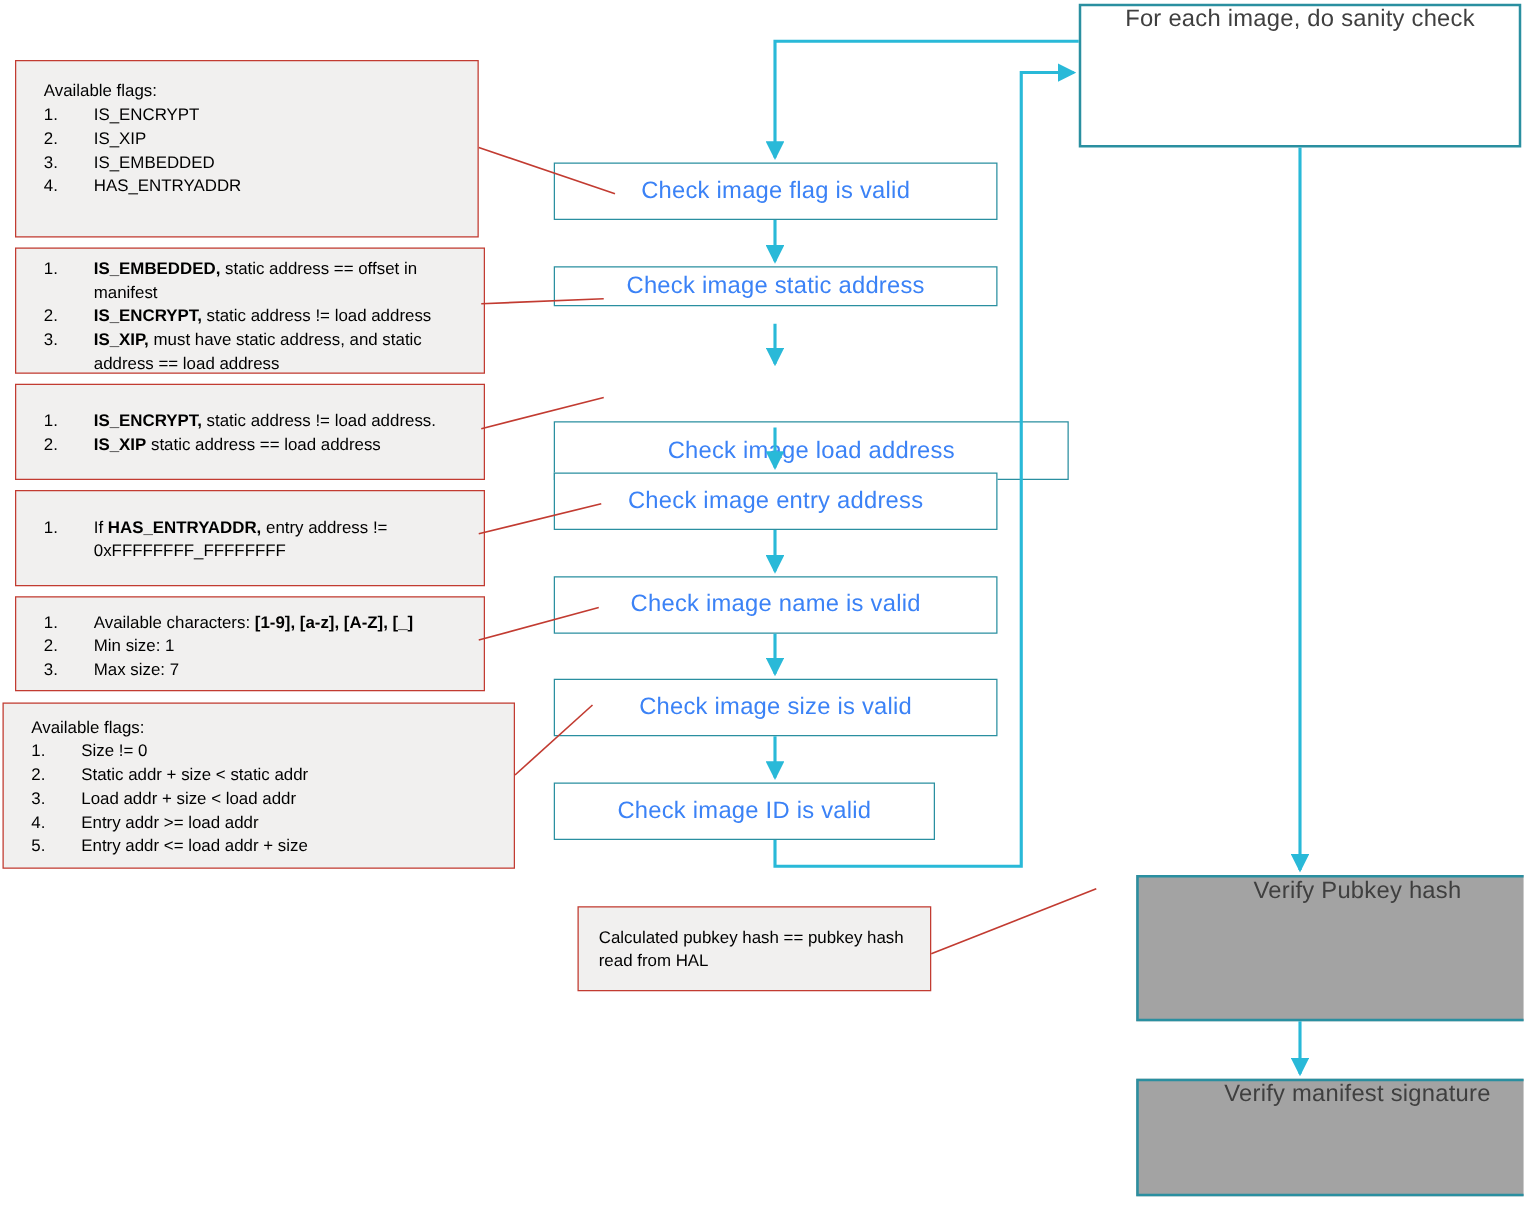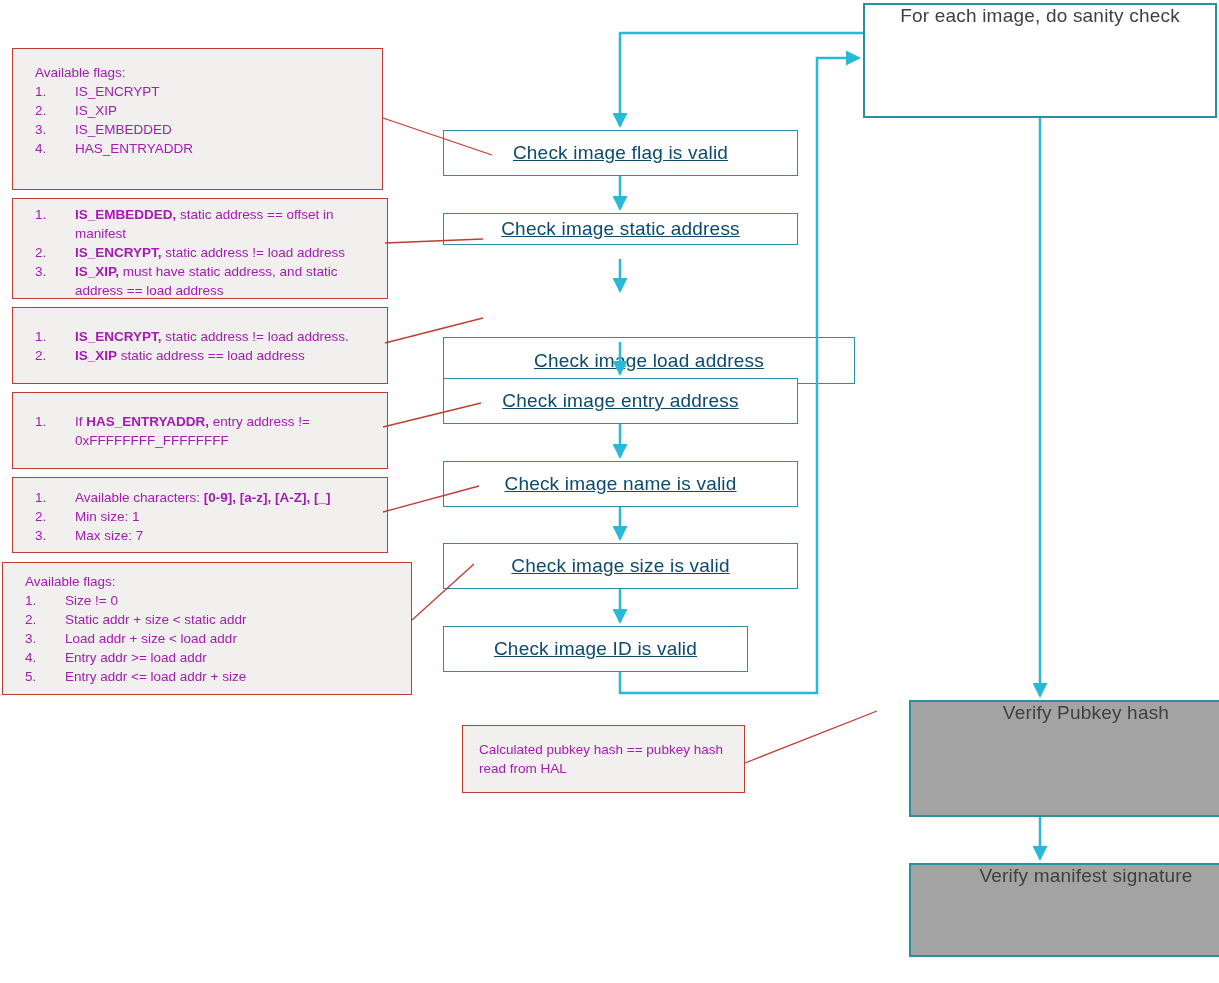--- a/index.html
+++ b/index.html
@@ -5,32 +5,32 @@
   html,body{margin:0;padding:0;background:#ffffff;}
   *{box-sizing:border-box;}
   #canvas{
     position:relative;width:1219px;height:983px;overflow:hidden;
     font-family:"Liberation Sans",sans-serif;color:#3f3f3f;background:#ffffff;
   }
   
   .flowbox{
     position:absolute;display:flex;align-items:center;justify-content:center;
     text-align:center;background:#ffffff;border:1.5px solid #2a8fa0;
-    font-size:19px;color:#0c4a6e;letter-spacing:.2px;text-decoration:underline;
+    font-size:19px;color:#3b82f6;letter-spacing:.2px;
   }
   .bigbox{
     position:absolute;display:flex;justify-content:center;
     text-align:center;border:2px solid #2a8fa0;font-size:19px;color:#3f3f3f;letter-spacing:.2px;
   }
   .bigbox.white{background:#ffffff;}
   .bigbox.gray{background:#a3a3a3;margin-left:46px;}
   
   .note{
     position:absolute;background:#f1f0ef;border:1px solid #c23b31;
-    font-size:13.5px;line-height:19px;color:#a21caf;overflow:hidden;
+    font-size:13.5px;line-height:19px;color:#000000;overflow:hidden;
   }
   .note-inner{padding:0 8px 0 22px;}
   .note-title{line-height:19px;}
   .note-item{display:flex;}
   .note-num{width:40px;flex-shrink:0;}
   .note-text{flex:1;padding-right:6px;}
   .strong{font-weight:bold;}
   
   #wires{position:absolute;left:0;top:0;width:1219px;height:983px;pointer-events:none;}
 </style>
@@ -130,21 +130,21 @@
         <span class="note-num">1.</span>
         <span class="note-text"><span>If </span><span class="strong">HAS_ENTRYADDR,</span><span> entry address != 0xFFFFFFFF_FFFFFFFF</span></span>
       </div>
     </div>
   </div>
 
   <div class="note" style="left:12px;top:477px;width:376px;height:76px;">
     <div class="note-inner" style="padding-top:10px;">
       <div class="note-item">
         <span class="note-num">1.</span>
-        <span class="note-text"><span>Available characters: </span><span class="strong">[0-9], [a-z], [A-Z], [_]</span></span>
+        <span class="note-text"><span>Available characters: </span><span class="strong">[1-9], [a-z], [A-Z], [_]</span></span>
       </div>
       <div class="note-item">
         <span class="note-num">2.</span>
         <span class="note-text"><span>Min size: 1</span></span>
       </div>
       <div class="note-item">
         <span class="note-num">3.</span>
         <span class="note-text"><span>Max size: 7</span></span>
       </div>
     </div>

